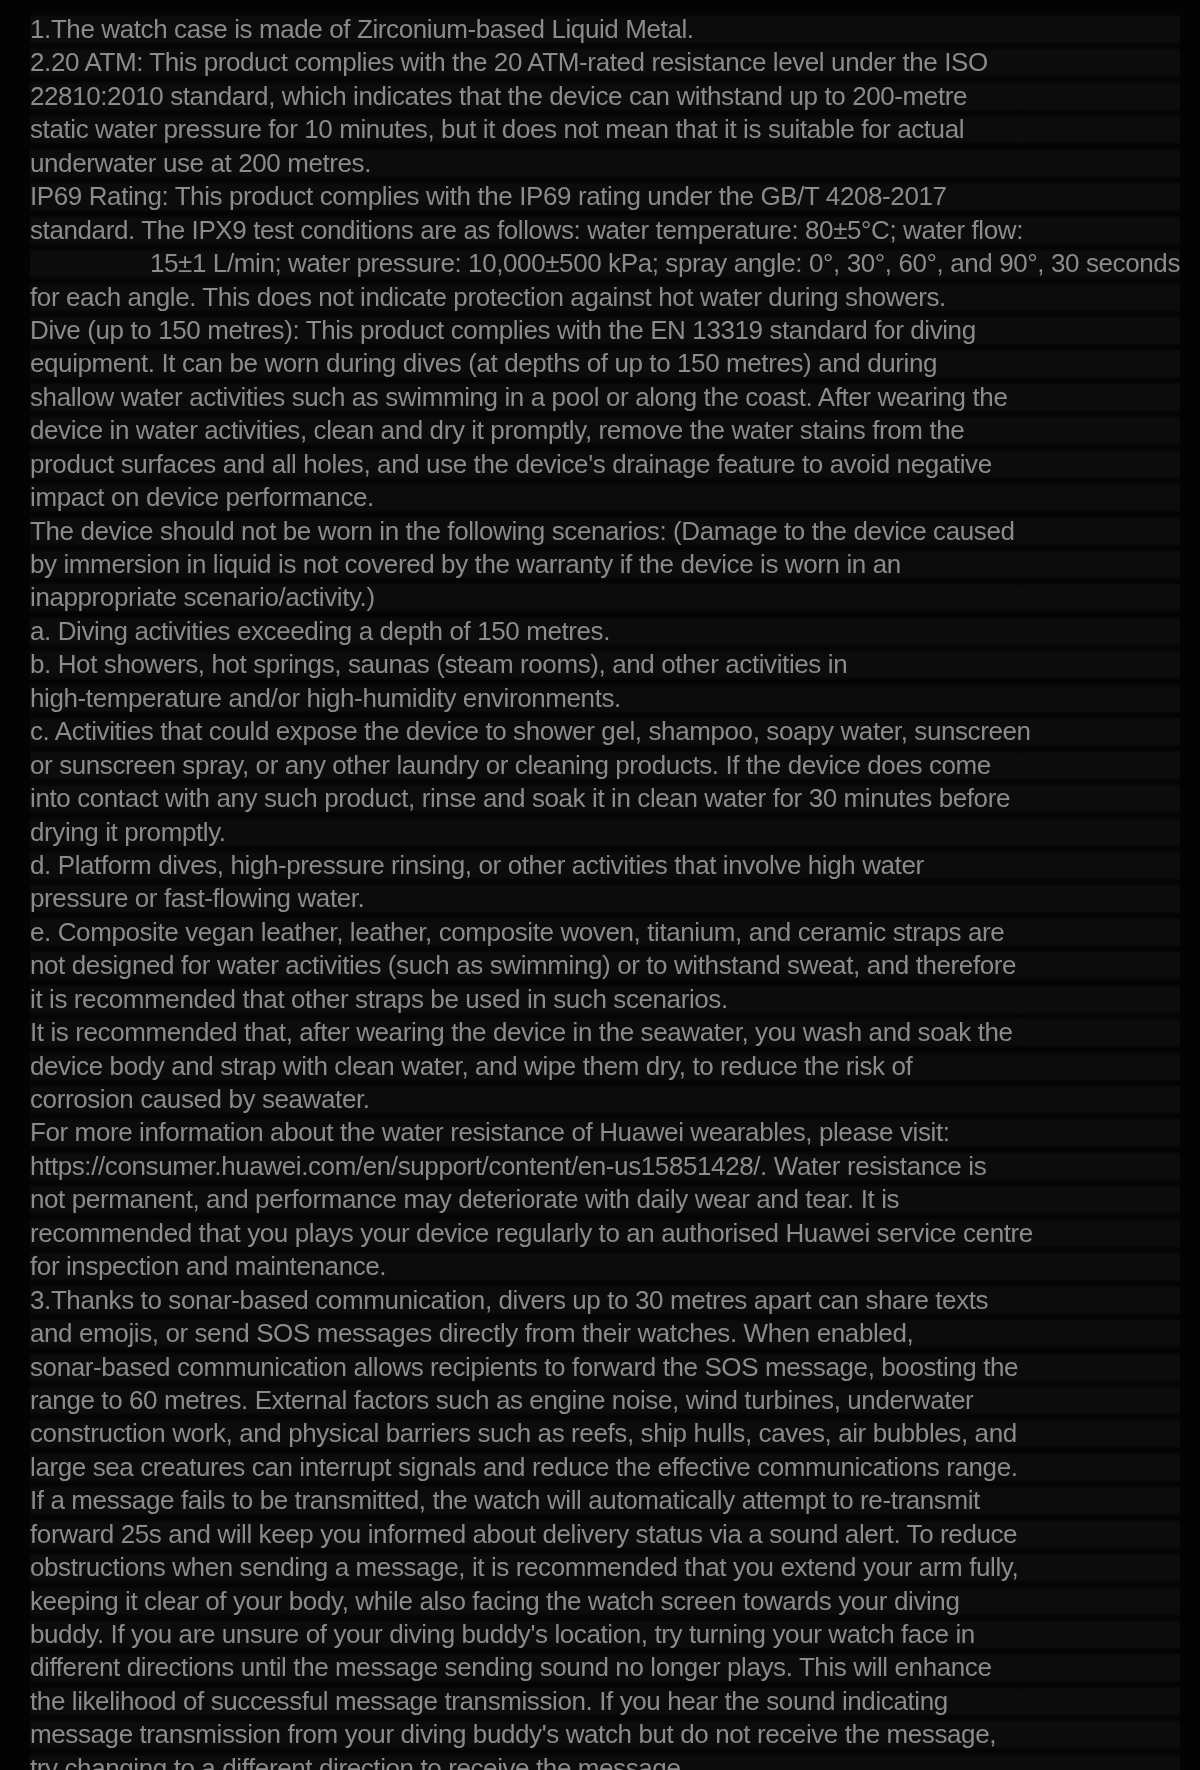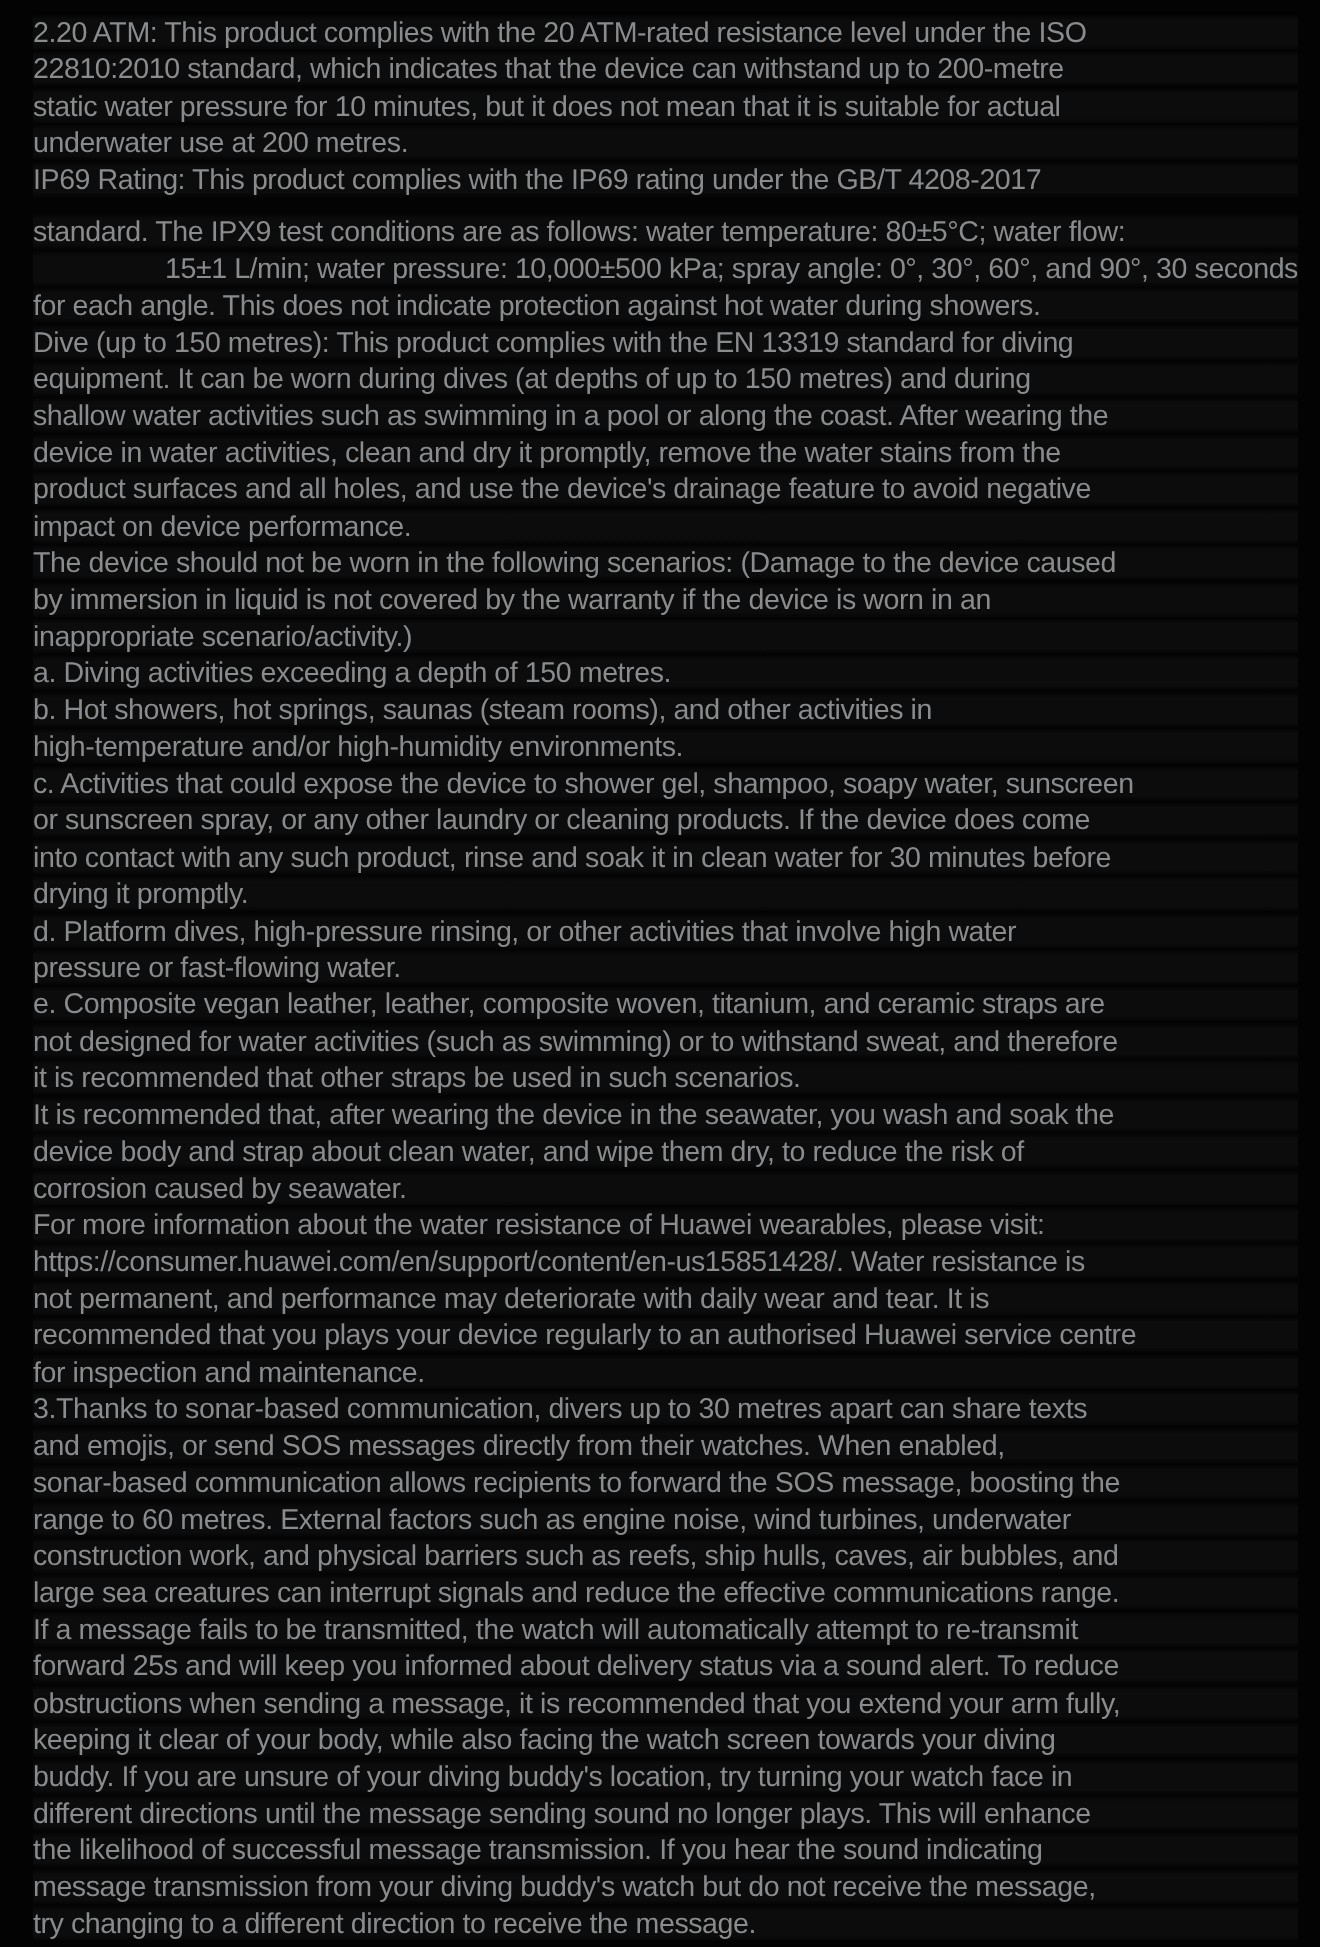--- a/index.html
+++ b/index.html
@@ -33,26 +33,27 @@
       rgba(255,255,255,0.035) 28px,
       rgba(255,255,255,0) 33px
     );
   }
 </style>
 </head>
 <body style="background: rgb(3, 3, 3);">
 
 <main class="page">
   <div id="text-body">
+      <div class="line" style="color: rgb(138, 139, 141);">1.The watch case is made of Zirconium-based Liquid Metal.</div>
       <div class="line" style="color: rgb(138, 139, 141);">2.20 ATM: This product complies with the 20 ATM-rated resistance level under the ISO</div>
       <div class="line" style="color: rgb(138, 139, 141);">22810:2010 standard, which indicates that the device can withstand up to 200-metre</div>
       <div class="line" style="color: rgb(138, 139, 141);">static water pressure for 10 minutes, but it does not mean that it is suitable for actual</div>
       <div class="line" style="color: rgb(138, 139, 141);">underwater use at 200 metres.</div>
       <div class="line" style="color: rgb(138, 139, 141);">IP69 Rating: This product complies with the IP69 rating under the GB/T 4208-2017</div>
-      <div class="line" style="color: rgb(138, 139, 141); margin-top: 14px;">standard. The IPX9 test conditions are as follows: water temperature: 80±5°C; water flow:</div>
+      <div class="line" style="color: rgb(138, 139, 141);">standard. The IPX9 test conditions are as follows: water temperature: 80±5°C; water flow:</div>
       <div class="line" style="color: rgb(138, 139, 141); text-align: right;">15±1 L/min; water pressure: 10,000±500 kPa; spray angle: 0°, 30°, 60°, and 90°, 30 seconds</div>
       <div class="line" style="color: rgb(138, 139, 141);">for each angle. This does not indicate protection against hot water during showers.</div>
       <div class="line" style="color: rgb(138, 139, 141);">Dive (up to 150 metres): This product complies with the EN 13319 standard for diving</div>
       <div class="line" style="color: rgb(138, 139, 141);">equipment. It can be worn during dives (at depths of up to 150 metres) and during</div>
       <div class="line" style="color: rgb(138, 139, 141);">shallow water activities such as swimming in a pool or along the coast. After wearing the</div>
       <div class="line" style="color: rgb(138, 139, 141);">device in water activities, clean and dry it promptly, remove the water stains from the</div>
       <div class="line" style="color: rgb(138, 139, 141);">product surfaces and all holes, and use the device's drainage feature to avoid negative</div>
       <div class="line" style="color: rgb(138, 139, 141);">impact on device performance.</div>
       <div class="line" style="color: rgb(138, 139, 141);">The device should not be worn in the following scenarios: (Damage to the device caused</div>
       <div class="line" style="color: rgb(138, 139, 141);">by immersion in liquid is not covered by the warranty if the device is worn in an</div>
@@ -63,21 +64,21 @@
       <div class="line" style="color: rgb(138, 139, 141);">c. Activities that could expose the device to shower gel, shampoo, soapy water, sunscreen</div>
       <div class="line" style="color: rgb(138, 139, 141);">or sunscreen spray, or any other laundry or cleaning products. If the device does come</div>
       <div class="line" style="color: rgb(138, 139, 141);">into contact with any such product, rinse and soak it in clean water for 30 minutes before</div>
       <div class="line" style="color: rgb(138, 139, 141);">drying it promptly.</div>
       <div class="line" style="color: rgb(138, 139, 141);">d. Platform dives, high-pressure rinsing, or other activities that involve high water</div>
       <div class="line" style="color: rgb(138, 139, 141);">pressure or fast-flowing water.</div>
       <div class="line" style="color: rgb(138, 139, 141);">e. Composite vegan leather, leather, composite woven, titanium, and ceramic straps are</div>
       <div class="line" style="color: rgb(138, 139, 141);">not designed for water activities (such as swimming) or to withstand sweat, and therefore</div>
       <div class="line" style="color: rgb(138, 139, 141);">it is recommended that other straps be used in such scenarios.</div>
       <div class="line" style="color: rgb(138, 139, 141);">It is recommended that, after wearing the device in the seawater, you wash and soak the</div>
-      <div class="line" style="color: rgb(138, 139, 141);">device body and strap about clean water, and wipe them dry, to reduce the risk of</div>
+      <div class="line" style="color: rgb(138, 139, 141);">device body and strap with clean water, and wipe them dry, to reduce the risk of</div>
       <div class="line" style="color: rgb(138, 139, 141);">corrosion caused by seawater.</div>
       <div class="line" style="color: rgb(138, 139, 141);">For more information about the water resistance of Huawei wearables, please visit:</div>
       <div class="line" style="color: rgb(138, 139, 141);">https://consumer.huawei.com/en/support/content/en-us15851428/. Water resistance is</div>
       <div class="line" style="color: rgb(138, 139, 141);">not permanent, and performance may deteriorate with daily wear and tear. It is</div>
       <div class="line" style="color: rgb(138, 139, 141);">recommended that you plays your device regularly to an authorised Huawei service centre</div>
       <div class="line" style="color: rgb(138, 139, 141);">for inspection and maintenance.</div>
       <div class="line" style="color: rgb(138, 139, 141);">3.Thanks to sonar-based communication, divers up to 30 metres apart can share texts</div>
       <div class="line" style="color: rgb(138, 139, 141);">and emojis, or send SOS messages directly from their watches. When enabled,</div>
       <div class="line" style="color: rgb(138, 139, 141);">sonar-based communication allows recipients to forward the SOS message, boosting the</div>
       <div class="line" style="color: rgb(138, 139, 141);">range to 60 metres. External factors such as engine noise, wind turbines, underwater</div>

